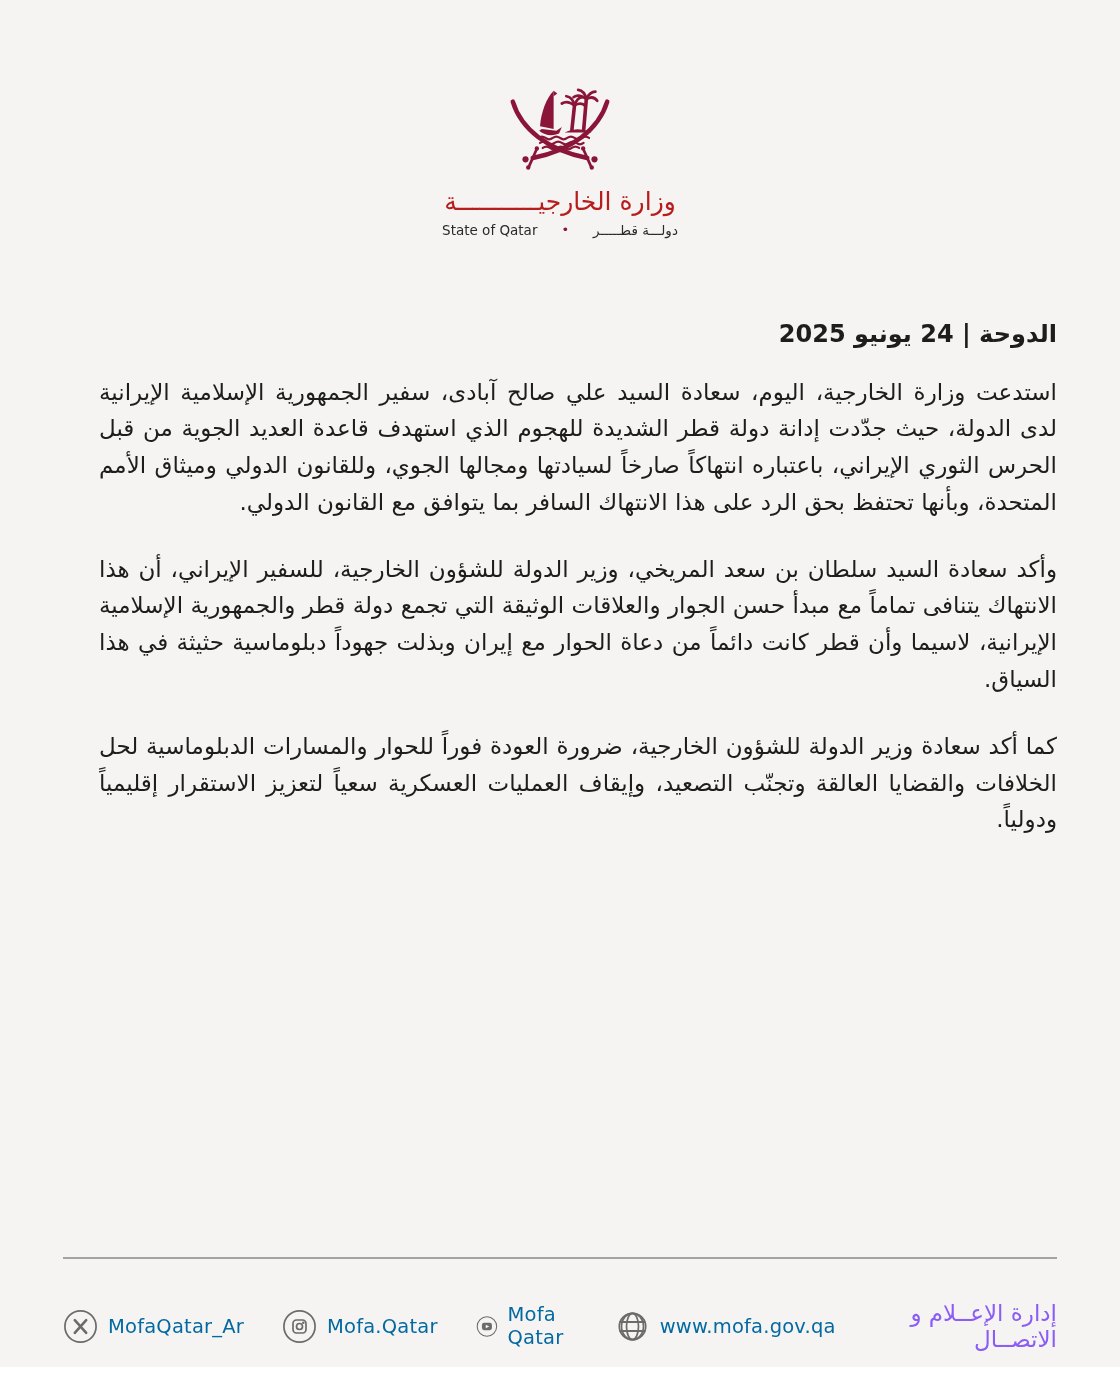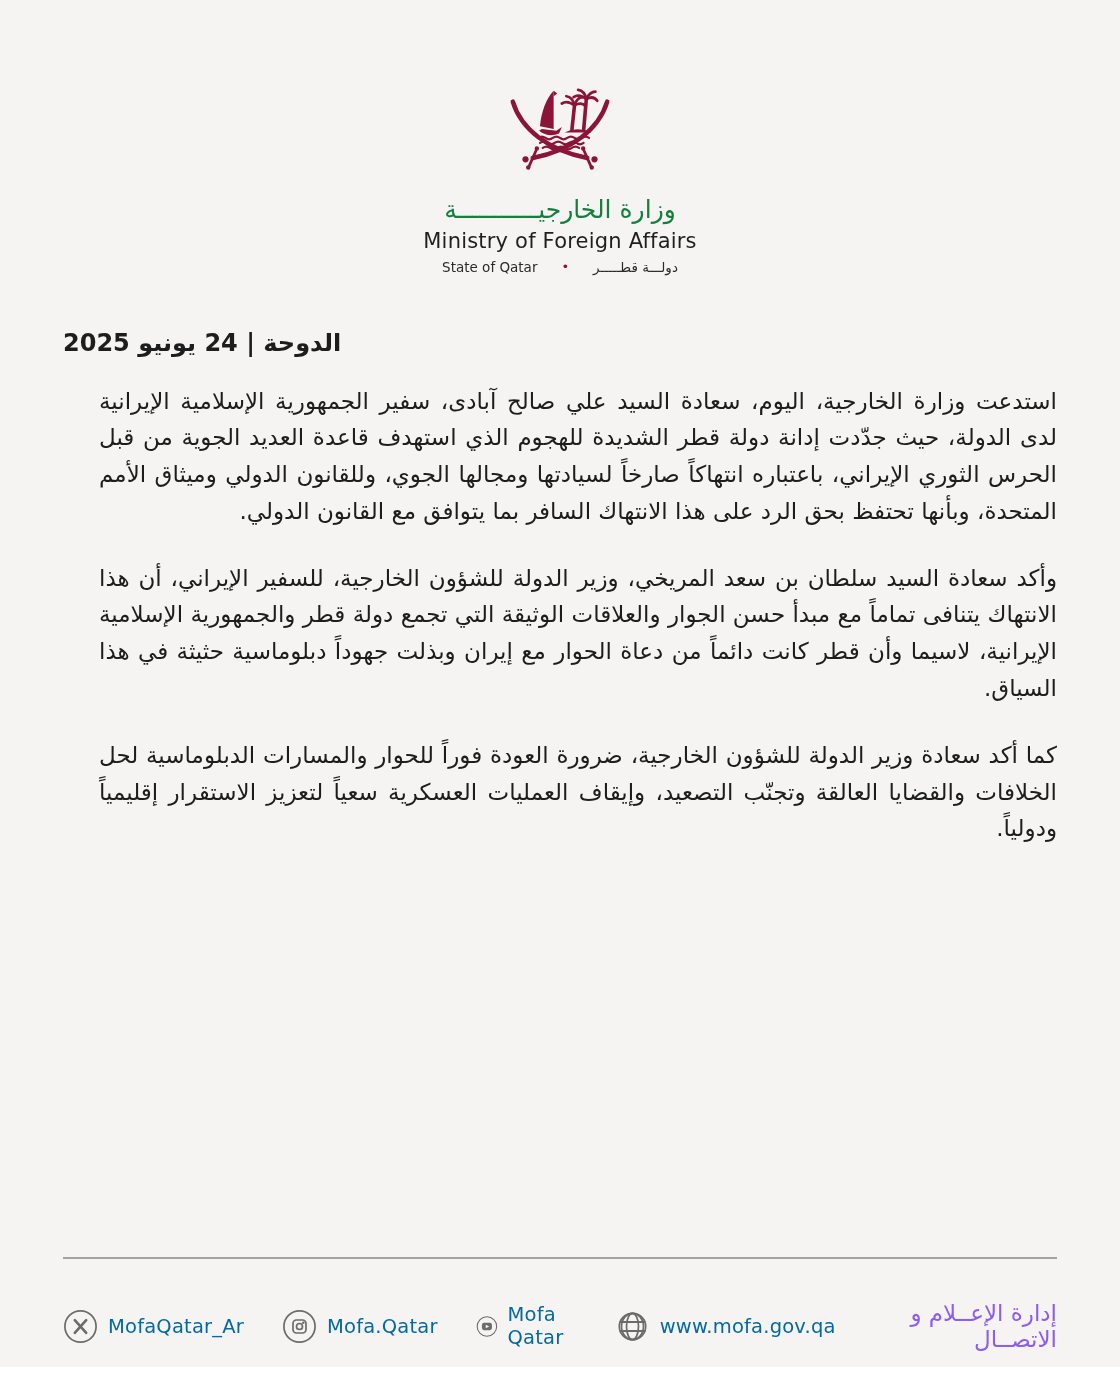--- a/index.html
+++ b/index.html
@@ -20,24 +20,24 @@
   }
   
   .masthead {
     padding-top: 84px;
     display: flex;
     flex-direction: column;
     align-items: center;
   }
   .emblem-svg { width: 118px; height: 98px; display: block; }
   .ar-ministry {
-    margin-top: 14px;
+    margin-top: 6px;
     font-size: 25px;
     font-weight: 500;
-    color: #15803d;
+    color: #b91c1c;
     line-height: 1.1;
   }
   .en-ministry {
     margin-top: 5px;
     font-size: 21px;
     font-weight: 500;
     color: #1f1f1f;
     letter-spacing: 0.2px;
   }
   .state-line {
@@ -55,22 +55,22 @@
     margin: 88px 0 0 0;
     text-align: center;
     color: #a1906e;
     font-size: 35px;
     font-weight: 700;
     line-height: 1.62;
   }
   .title-line { display: block; }
   
   .dateline {
-    margin-top: 54px;
-    text-align: left;
+    margin-top: 82px;
+    text-align: right;
     direction: rtl;
     font-size: 24px;
     font-weight: 600;
     color: #1d1d1d;
   }
   
   .body-text { margin-top: 26px; margin-left: 36px; }
   .body-text p {
     direction: rtl;
     text-align: justify;
@@ -163,21 +163,20 @@
         </g>
         <circle cx="103" cy="81.5" r="3.4"></circle>
         <circle cx="27" cy="81.5" r="3.4"></circle>
         <circle cx="90.5" cy="69.5" r="2.4"></circle>
         <circle cx="100" cy="90.5" r="2.4"></circle>
         <circle cx="39.5" cy="69.5" r="2.4"></circle>
         <circle cx="30" cy="90.5" r="2.4"></circle>
       </g>
     </svg>
     <div class="ar-ministry" dir="rtl">وزارة الخارجيـــــــــــة</div>
-    <div class="en-ministry">Ministry of Foreign Affairs</div>
     <div class="state-line">
       <span>State of Qatar</span>
       <span class="state-dot">•</span>
       <span dir="rtl">دولـــة قطـــــر</span>
     </div>
   </header>
 
 
   <div class="dateline">الدوحة | 24 يونيو 2025</div>
 

